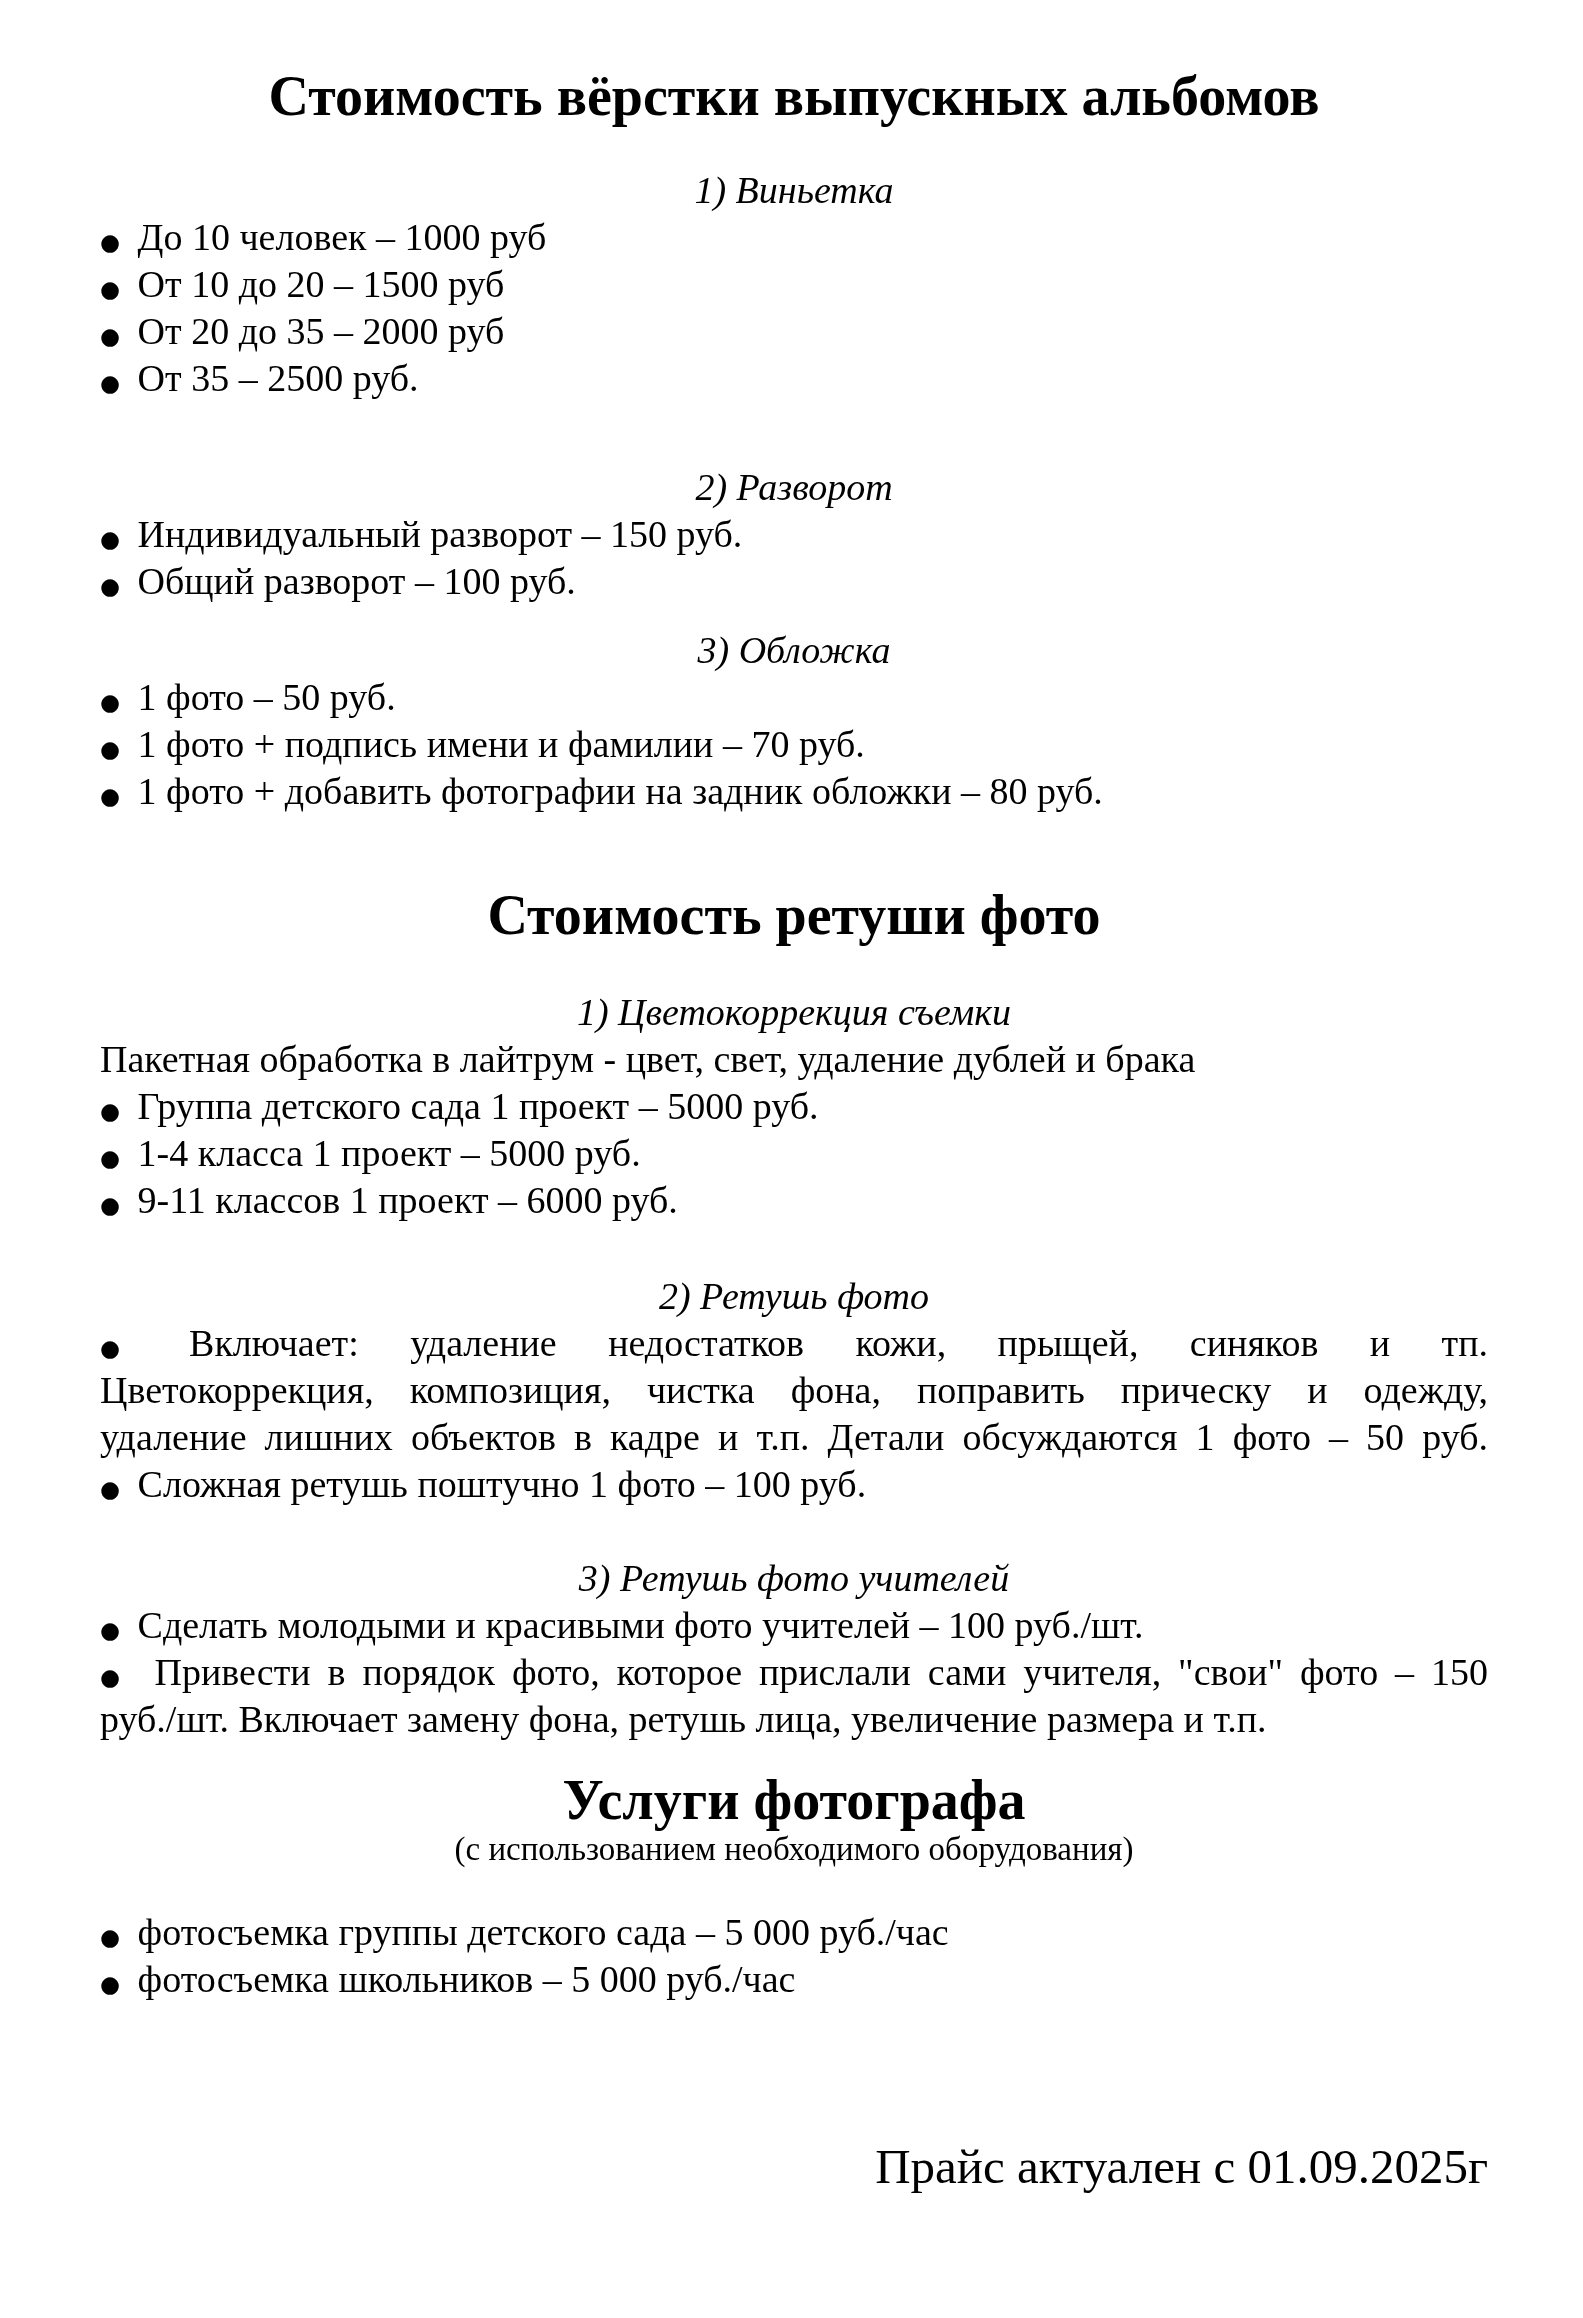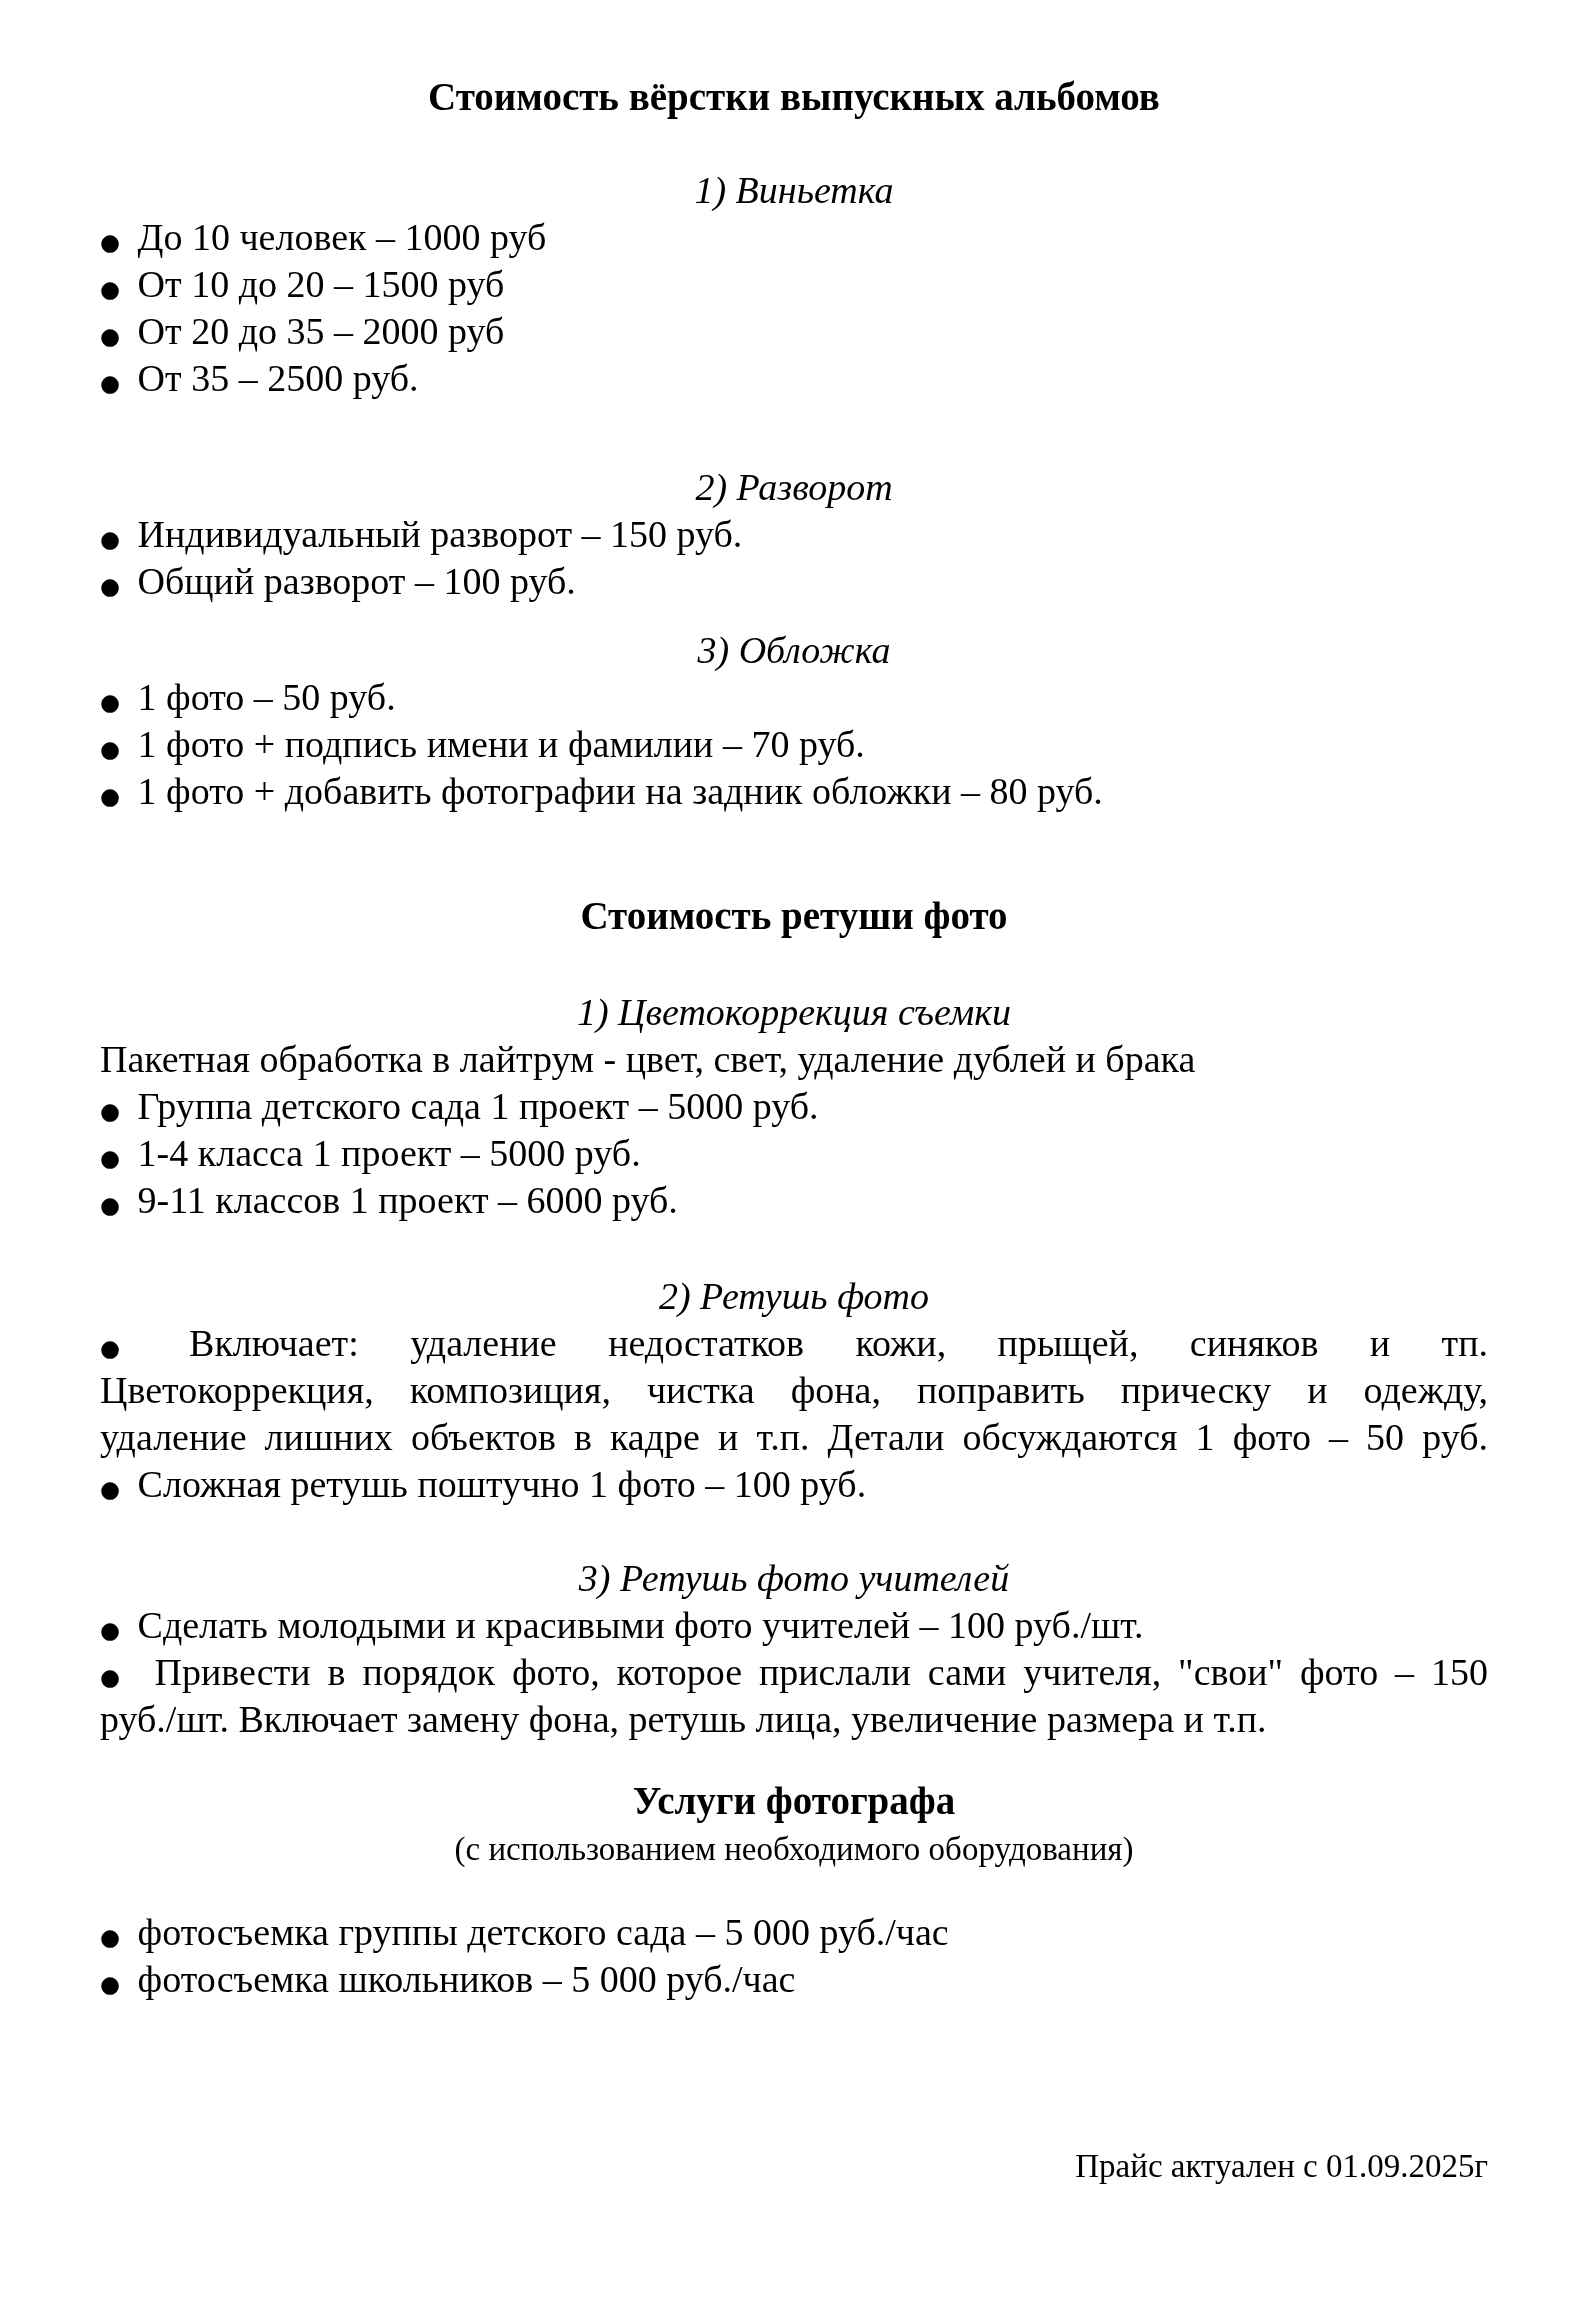--- a/index.html
+++ b/index.html
@@ -14,21 +14,21 @@
     box-sizing: border-box;
     padding: 71px 95px 0 100px;
     background: #ffffff;
     color: #000000;
     font-family: "Liberation Serif", "DejaVu Serif", serif;
     font-size: 38px;
     line-height: 47px;
     overflow: hidden;
   }
   .doc-title {
-    font-size: 39px;
+    font-size: 56px;
     font-weight: bold;
     text-align: center;
     line-height: 51px;
   }
   .doc-subtitle {
     font-size: 33px;
     text-align: center;
     line-height: 47px;
   }
   .sec-heading {
@@ -45,21 +45,21 @@
     vertical-align: baseline;
   }
   .jline {
     text-align: justify;
     text-align-last: justify;
   }
   .cont-line {
     text-align: left;
   }
   .footer-note {
-    font-size: 33px;
+    font-size: 49px;
     line-height: 51px;
     text-align: right;
     margin-top: 138px;
   }
 </style>
 </head>
 <body>
 
 <div class="page">
 

